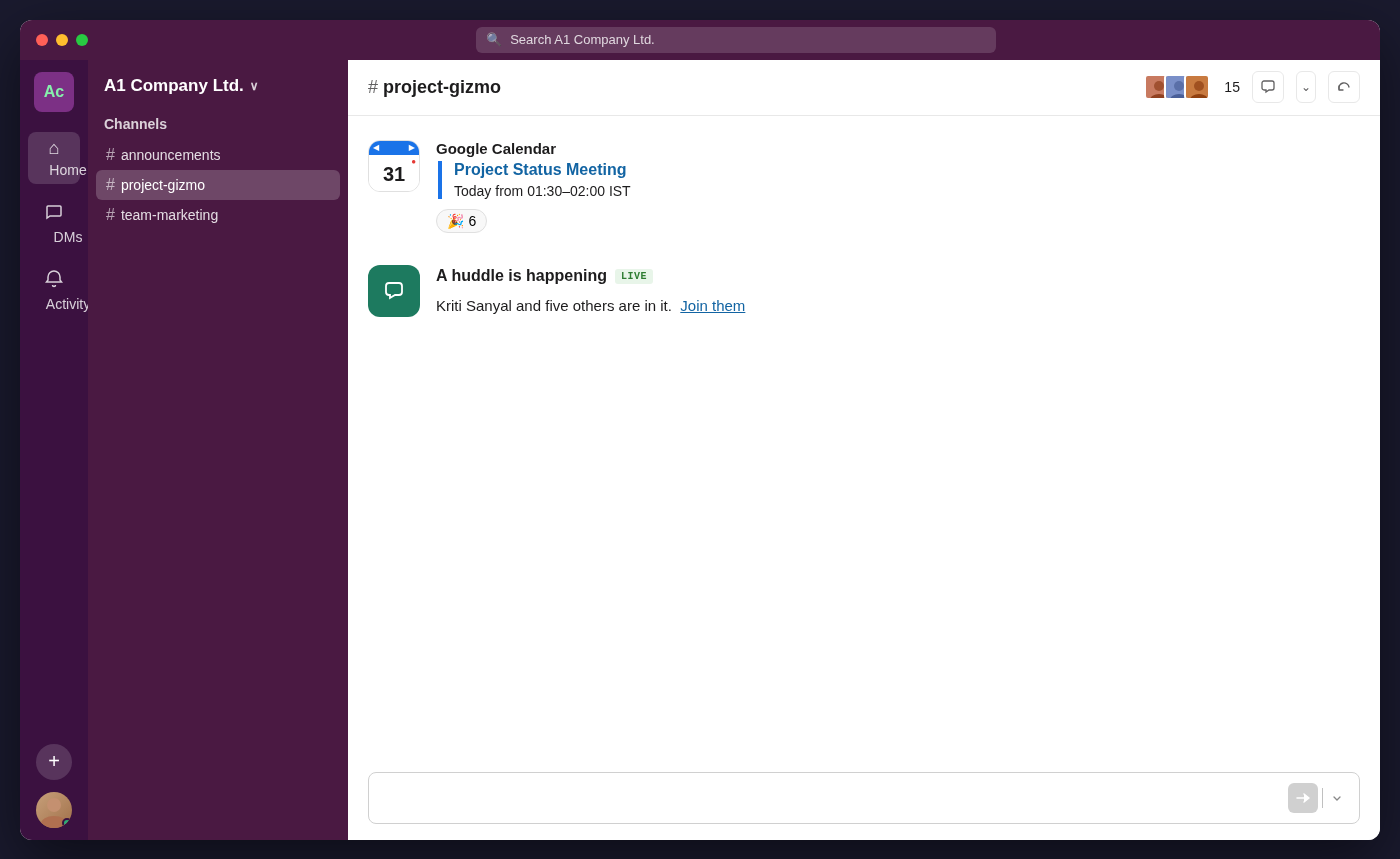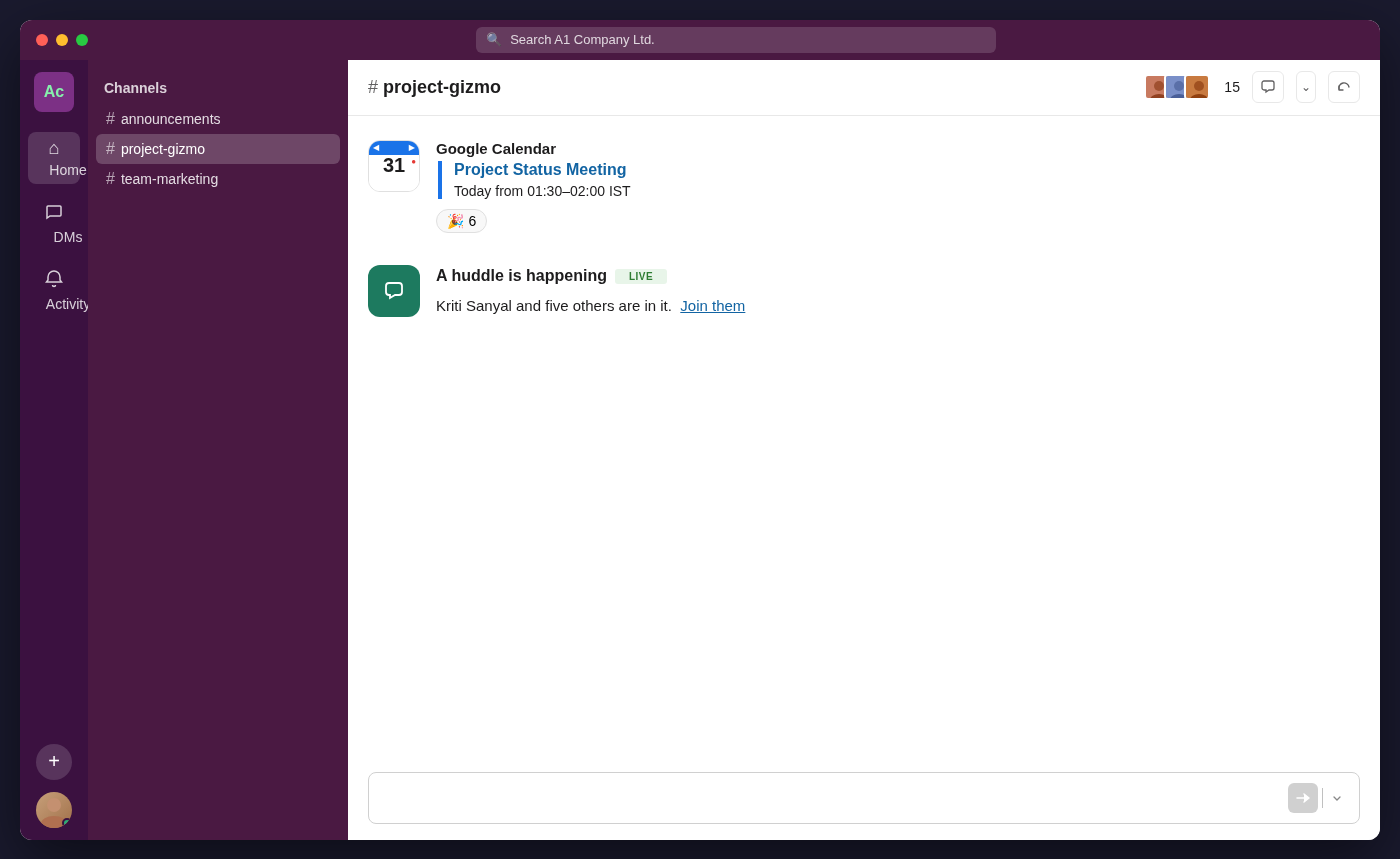--- a/index.html
+++ b/index.html
@@ -380,23 +380,24 @@
     .huddle-title {
       font-size: 16px;
       font-weight: 700;
       color: #1d1c1d;
     }
     .live-badge {
       background: #e8f5e9;
       color: #2e7d32;
       font-size: 10px;
       font-weight: 700;
-      padding: 2px 14px;
+      padding: 2px 6px;
       border-radius: 3px;
       letter-spacing: 0.5px;
+      font-family: Liberation Mono, monospace;
     }
     .huddle-desc {
       font-size: 15px;
       color: #1d1c1d;
     }
     .join-link {
       color: #1264a3;
       text-decoration: underline;
       cursor: pointer;
       font-size: 15px;
@@ -514,20 +515,24 @@
           <svg width="36" height="36" viewBox="0 0 36 36">
             <circle cx="18" cy="13" r="7" fill="#c49070"></circle>
             <ellipse cx="18" cy="32" rx="13" ry="8" fill="#b07050"></ellipse>
           </svg>
         </div>
         <div class="online-dot"></div>
       </div>
     </div>
 
     <div class="sidebar">
+      <div class="workspace-title">
+        <span>A1 Company Ltd.</span>
+        <span class="workspace-chevron">∨</span>
+      </div>
 
       <div class="channels-section">
         <div class="section-header">Channels</div>
 
         <div class="channel-item">
           <span class="channel-hash">#</span>
           <span>announcements</span>
         </div>
 
         <div class="channel-item active">
@@ -597,21 +602,21 @@
 
       <div class="messages-area">
 
         <div class="calendar-card">
           <div class="gcal-icon">
             <div class="gcal-icon-inner">
               <div class="gcal-top-bar" style="background:#1a73e8; display:flex; align-items:center; justify-content:space-between; padding:0 4px;">
                 <span style="color:white;font-size:8px;">◀</span>
                 <span style="color:white;font-size:8px;">▶</span>
               </div>
-              <div style="background:white; flex:1; display:flex; flex-direction:column; align-items:center; height:38px; position:relative;">
+              <div style="background:white; flex:1; display:flex; flex-direction:column; align-items:center; justify-content:center; height:38px; position:relative;">
                 <span style="font-size:20px; font-weight:800; color:#1d1c1d; line-height:1;">31</span>
                 <span style="position:absolute; top:2px; right:3px; font-size:8px; color:#e53935; font-weight:700;">●</span>
               </div>
             </div>
           </div>
 
           <div class="calendar-content">
             <div class="calendar-sender">Google Calendar</div>
             <div class="calendar-event-card">
               <div class="calendar-event-title">Project Status Meeting</div>

